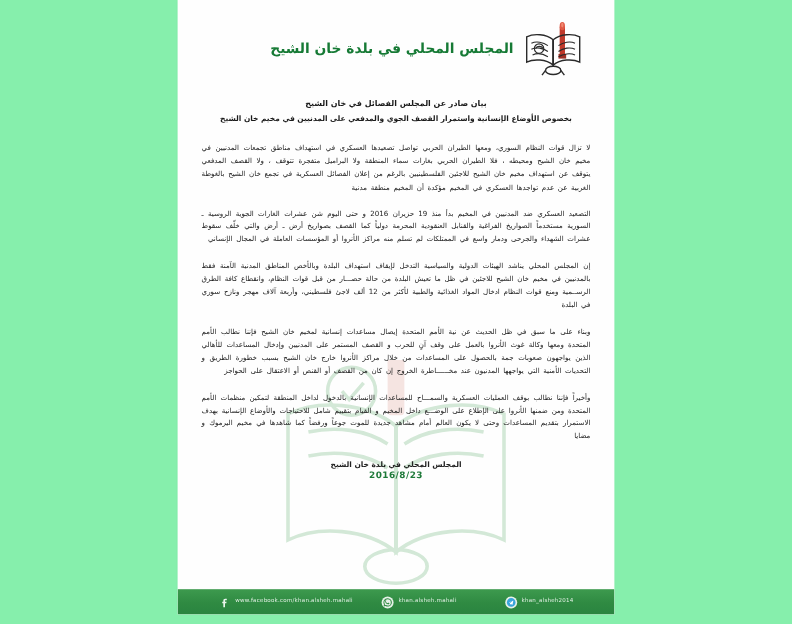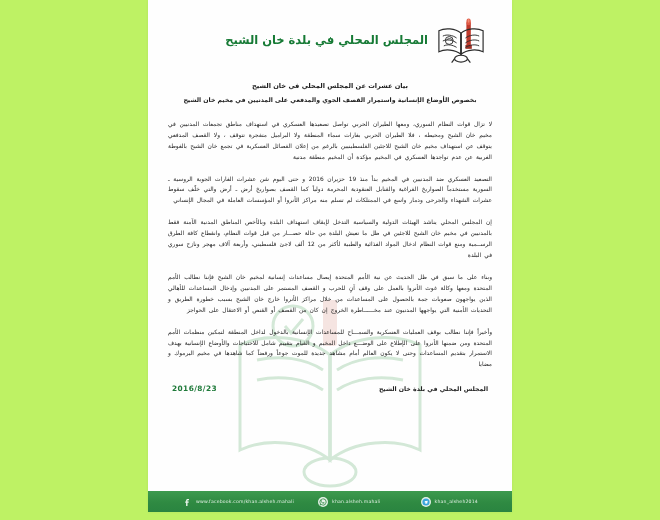--- a/index.html
+++ b/index.html
@@ -12,21 +12,21 @@
     background: #ffffff;
     font-family: "DejaVu Sans", sans-serif;
     overflow: hidden;
   }
 
   
   .canvas {
     position: relative;
     width: 660px;
     height: 520px;
-    background: #bef264;
+    background: #86efac;
   }
 
   
   .page {
     position: absolute;
     left: 148px;
     top: 0px;
     width: 364px;
     height: 512px;
     background: #fefefe;
@@ -130,21 +130,21 @@
     color: #222222;
     line-height: 1.85;
     margin: 0 0 11px 0;
     letter-spacing: 0.05px;
     word-spacing: 1.2px;
   }
 
   
   .sign-row {
     display: flex;
-    flex-direction: row;
+    flex-direction: column;
     justify-content: space-between;
     align-items: center;
     direction: rtl;
     margin-top: 14px;
     padding: 0 6px;
   }
   .signature {
     font-size: 6.2px;
     font-weight: bold;
     color: #222222;
@@ -264,21 +264,21 @@
           </svg>
         </div>
 
         <div class="letterhead-text">
           <div class="org-name-ar">المجلس المحلي في بلدة خان الشيح</div>
         </div>
 
       </div>
 
       <div class="titles">
-        <div class="doc-title">بيان عشرات عن المجلس المحلي في خان الشيح</div>
+        <div class="doc-title">بيان صادر عن المجلس الفصائل في خان الشيح</div>
         <div class="doc-subtitle">بخصوص الأوضاع الإنسانية واستمرار القصف الجوي والمدفعي على المدنيين في مخيم خان الشيح</div>
       </div>
 
       <div class="body-copy">
         <p class="para">لا تزال قوات النظام السوري، ومعها الطيران الحربي تواصل تصعيدها العسكري في استهداف مناطق تجمعات المدنيين في مخيم خان الشيح ومحيطه ، فلا الطيران الحربي بغارات سماء المنطقة ولا البراميل متفجرة تتوقف ، ولا القصف المدفعي يتوقف عن استهداف مخيم خان الشيح للاجئين الفلسطينيين بالرغم من إعلان الفصائل العسكرية في تجمع خان الشيح بالغوطة الغربية  عن عدم تواجدها العسكري في المخيم مؤكدة أن المخيم منطقة مدنية</p>
         <p class="para">التصعيد العسكري ضد المدنيين في المخيم بدأ منذ 19 حزيران 2016 و حتى اليوم شن عشرات الغارات الجوية الروسية ـ السورية مستخدماً الصواريخ الفراغية والقنابل العنقودية المحرمة دولياً كما القصف بصواريخ أرض ـ أرض والتي خلّف سقوط عشرات الشهداء والجرحى ودمار واسع في الممتلكات لم تسلم منه مراكز الأنروا أو المؤسسات العاملة في المجال الإنساني</p>
         <p class="para">إن المجلس المحلي يناشد الهيئات الدولية والسياسية التدخل لإيقاف استهداف البلدة وبالأخص المناطق المدنية الآمنة فقط بالمدنيين في مخيم خان الشيح  للاجئين في ظل ما تعيش البلدة من حالة حصـــار من قبل قوات النظام، وانقطاع كافة الطرق الرســمية ومنع قوات النظام ادخال المواد الغذائية والطبية لأكثر من 12 ألف لاجئ فلسطيني، وأربعة آلاف مهجر ونازح سوري في البلدة</p>
         <p class="para">وبناء على ما سبق في ظل الحديث عن نية الأمم المتحدة إيصال مساعدات إنسانية لمخيم خان الشيح فإننا نطالب الأمم المتحدة ومعها وكالة غوث الأنروا بالعمل على وقف آنٍ للحرب و القصف المستمر على المدنيين وإدخال المساعدات للأهالي الذين يواجهون صعوبات جمة بالحصول على المساعدات من خلال مراكز الأنروا خارج خان الشيح بسبب خطورة الطريق و التحديات الأمنية التي يواجهها المدنيون عند مخــــــاطرة الخروج إن كان من القصف أو القنص أو الاعتقال على الحواجز</p>
         <p class="para">وأخيراً فإننا نطالب بوقف العمليات العسكرية والسمـــاح للمساعدات الإنسانية بالدخول لداخل المنطقة لتمكين منظمات الأمم المتحدة ومن ضمنها الأنروا على الإطلاع على الوضـــع داخل المخيم و القيام بتقييم شامل للاحتياجات والأوضاع الإنسانية بهدف الاستمرار بتقديم المساعدات وحتى لا يكون العالم أمام مشاهد جديدة للموت جوعاً ورفضاً كما شاهدها في مخيم اليرموك و مضايا</p>
       </div>

